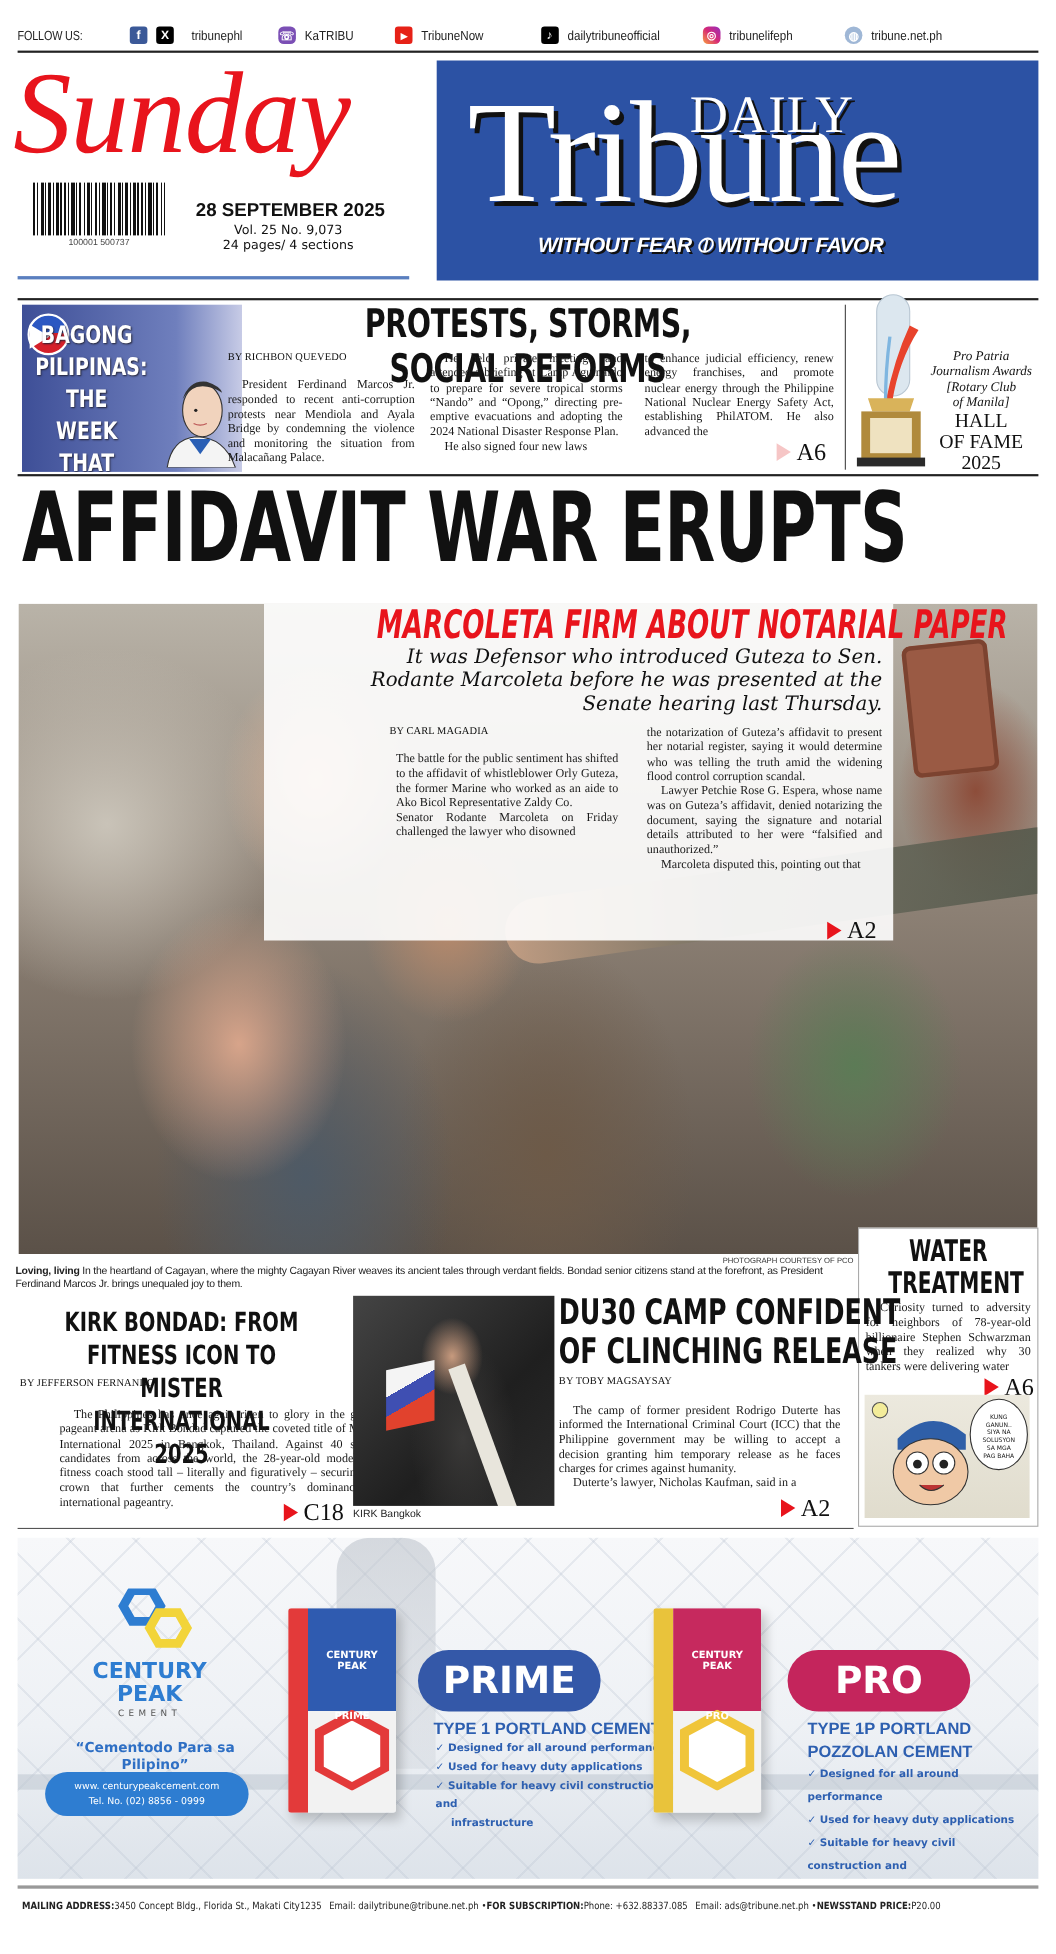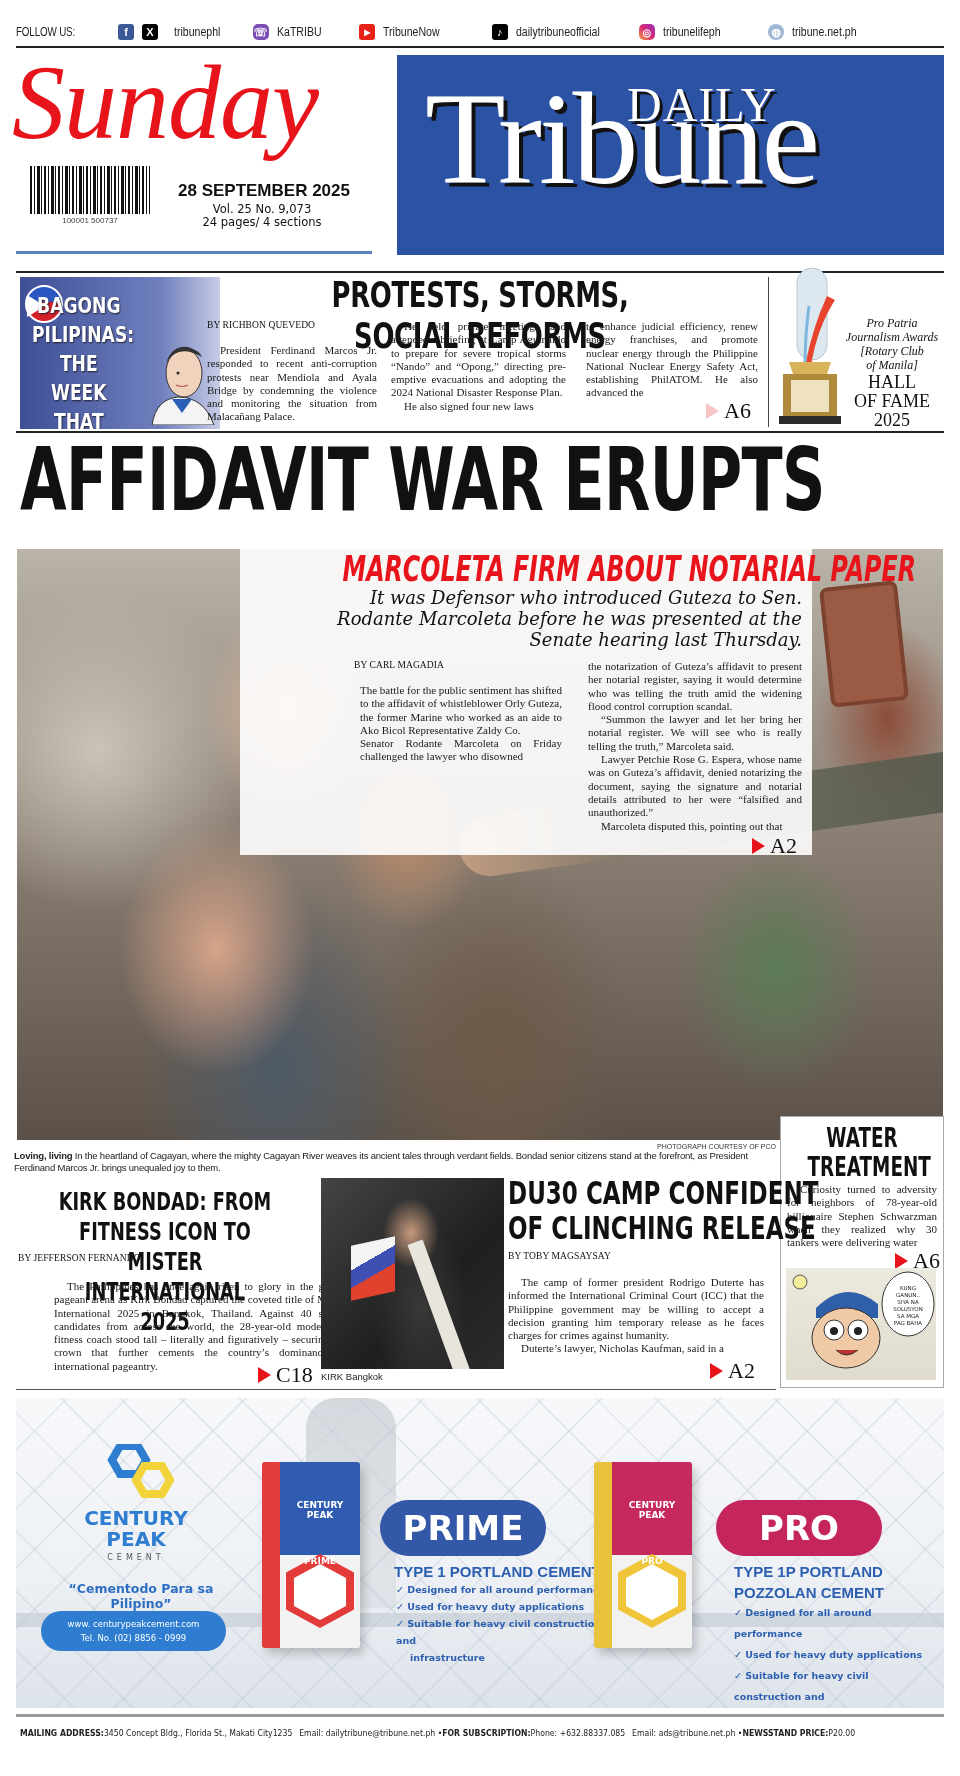--- a/index.html
+++ b/index.html
@@ -196,20 +196,21 @@
 <div class="abs date">28 SEPTEMBER 2025</div>
 <div class="abs vol">
   <div>Vol. 25  No. 9,073</div>
   <div>24 pages/ 4 sections</div>
 </div>
 <div class="abs mast-rule"></div>
 
 <div class="abs logo-box">
   <div class="logo-tribune">Tribune</div>
   <div class="logo-daily">DAILY</div>
+  <div class="logo-tag">WITHOUT FEAR ⦶ WITHOUT FAVOR</div>
 </div>
 
 <div class="abs weekly-top"></div>
 <div class="abs weekly-badge">
   <div class="flag-ball"></div>
   <div class="title">BAGONG PILIPINAS: THE WEEK THAT WAS</div>
   <svg class="portrait" viewBox="0 0 68 88">
     <path d="M4 88 Q8 62 30 60 Q56 60 66 88 Z" fill="#f4f4f4" stroke="#333" stroke-width="1"></path>
     <path d="M24 62 L34 76 L44 62" fill="#2a5fb5"></path>
     <ellipse cx="36" cy="36" rx="18" ry="24" fill="#f1d3bd" stroke="#333" stroke-width="1"></ellipse>
@@ -264,21 +265,20 @@
 <div class="abs overlay"></div>
 <div class="abs deck-red">MARCOLETA FIRM ABOUT NOTARIAL PAPER</div>
 <div class="abs deck-sub">It was Defensor who introduced Guteza to Sen. Rodante Marcoleta before he was presented at the Senate hearing last Thursday.</div>
 <div class="abs byline lead-byline">BY CARL MAGADIA</div>
 <div class="abs col-text lead-c1">
   <p>The battle for the public sentiment has shifted to the affidavit of whistleblower Orly Guteza, the former Marine who worked as an aide to Ako Bicol Representative Zaldy Co.</p>
   <p>Senator Rodante Marcoleta on Friday challenged the lawyer who disowned</p>
 </div>
 <div class="abs col-text lead-c2">
   <p style="text-indent:0">the notarization of Guteza’s affidavit to present her notarial register, saying it would determine who was telling the truth amid the widening flood control corruption scandal.</p>
-  <p>“Summon the lawyer and let her bring her notarial register. We will see who is really telling the truth,” Marcoleta said.</p>
   <p>Lawyer Petchie Rose G. Espera, whose name was on Guteza’s affidavit, denied notarizing the document, saying the signature and notarial details attributed to her were “falsified and unauthorized.”</p>
   <p>Marcoleta disputed this, pointing out that</p>
 </div>
 <div class="abs jump lead-jump">
   <span class="tri"></span>
   <span>A2</span>
 </div>
 
 <div class="abs credit">PHOTOGRAPH COURTESY OF PCO</div>
 <div class="abs caption"><b>Loving, living</b><span> In the heartland of Cagayan, where the mighty Cagayan River weaves its ancient tales through verdant fields. Bondad senior citizens stand at the forefront, as President Ferdinand Marcos Jr. brings unequaled joy to them.</span></div>

